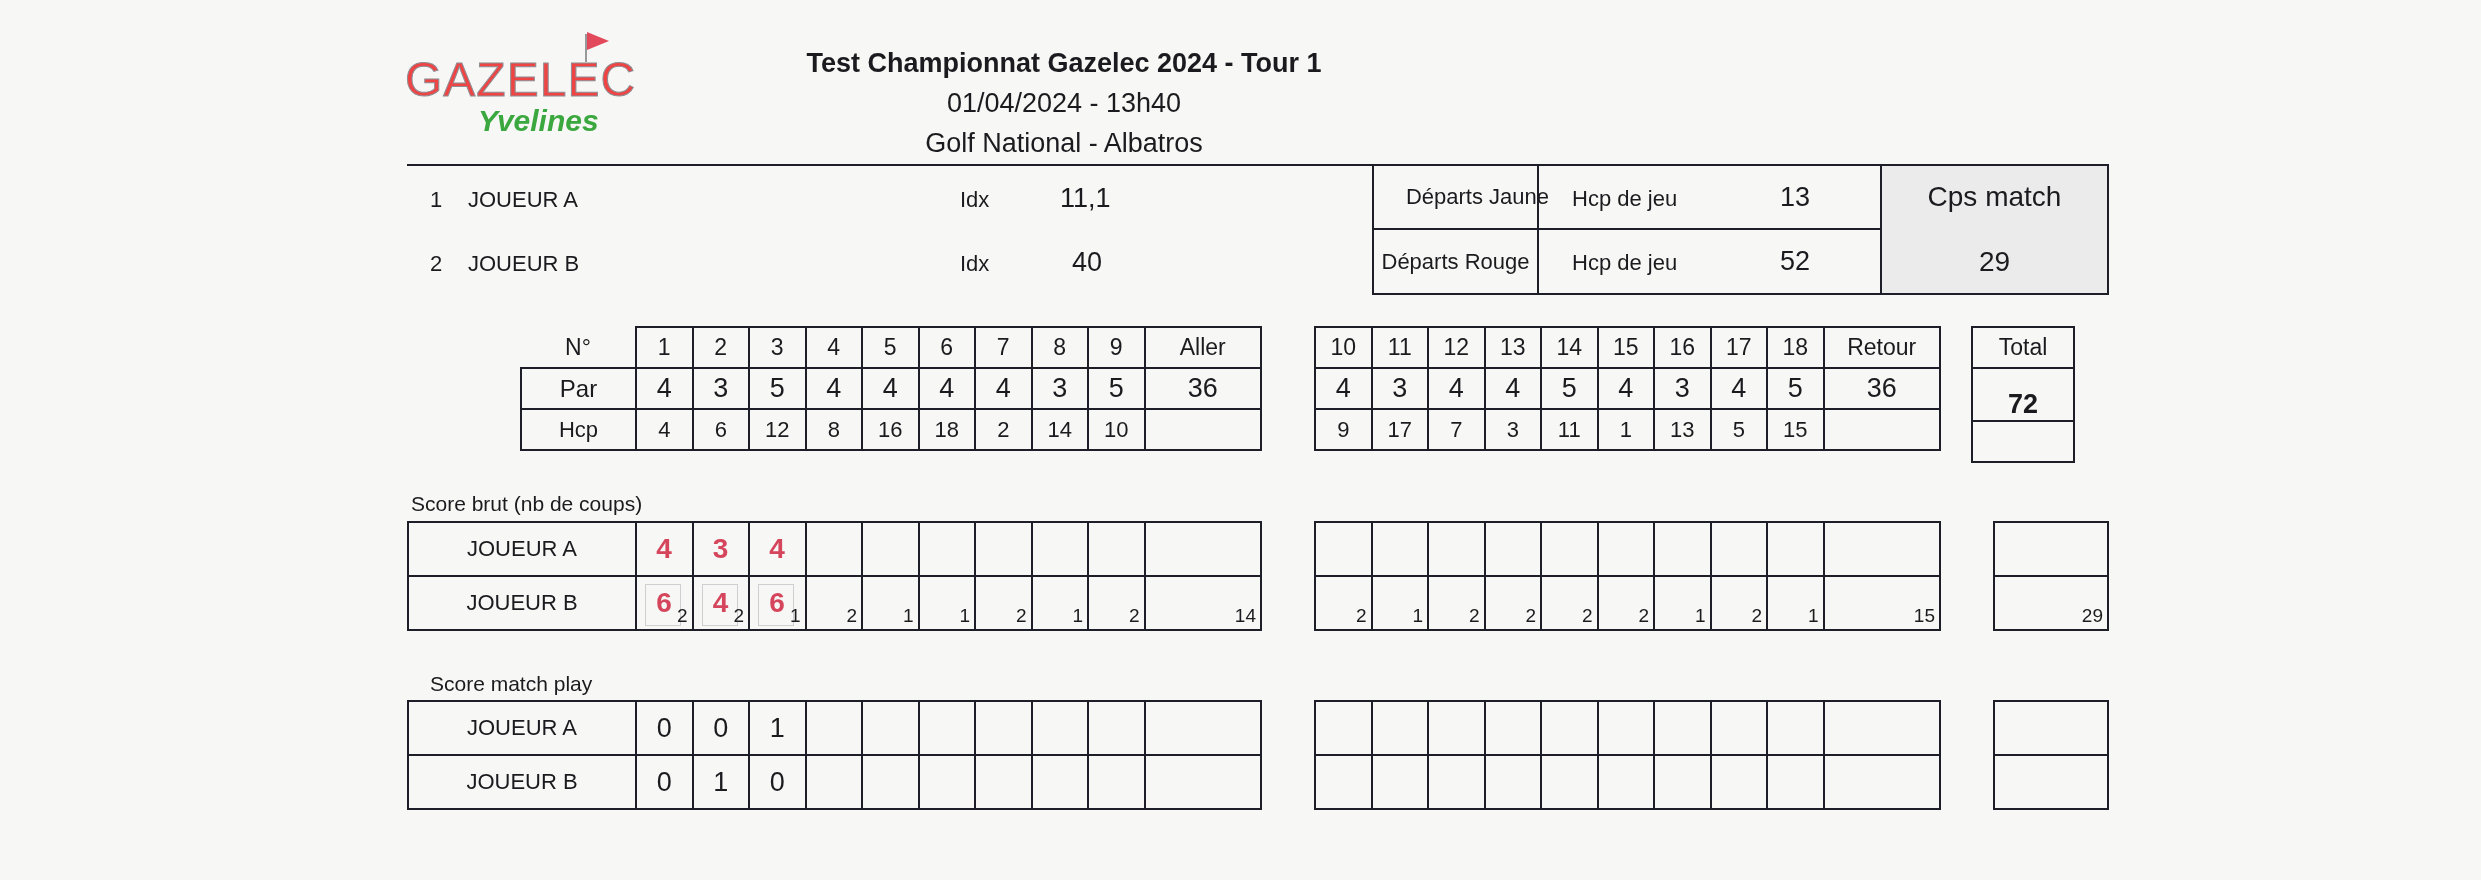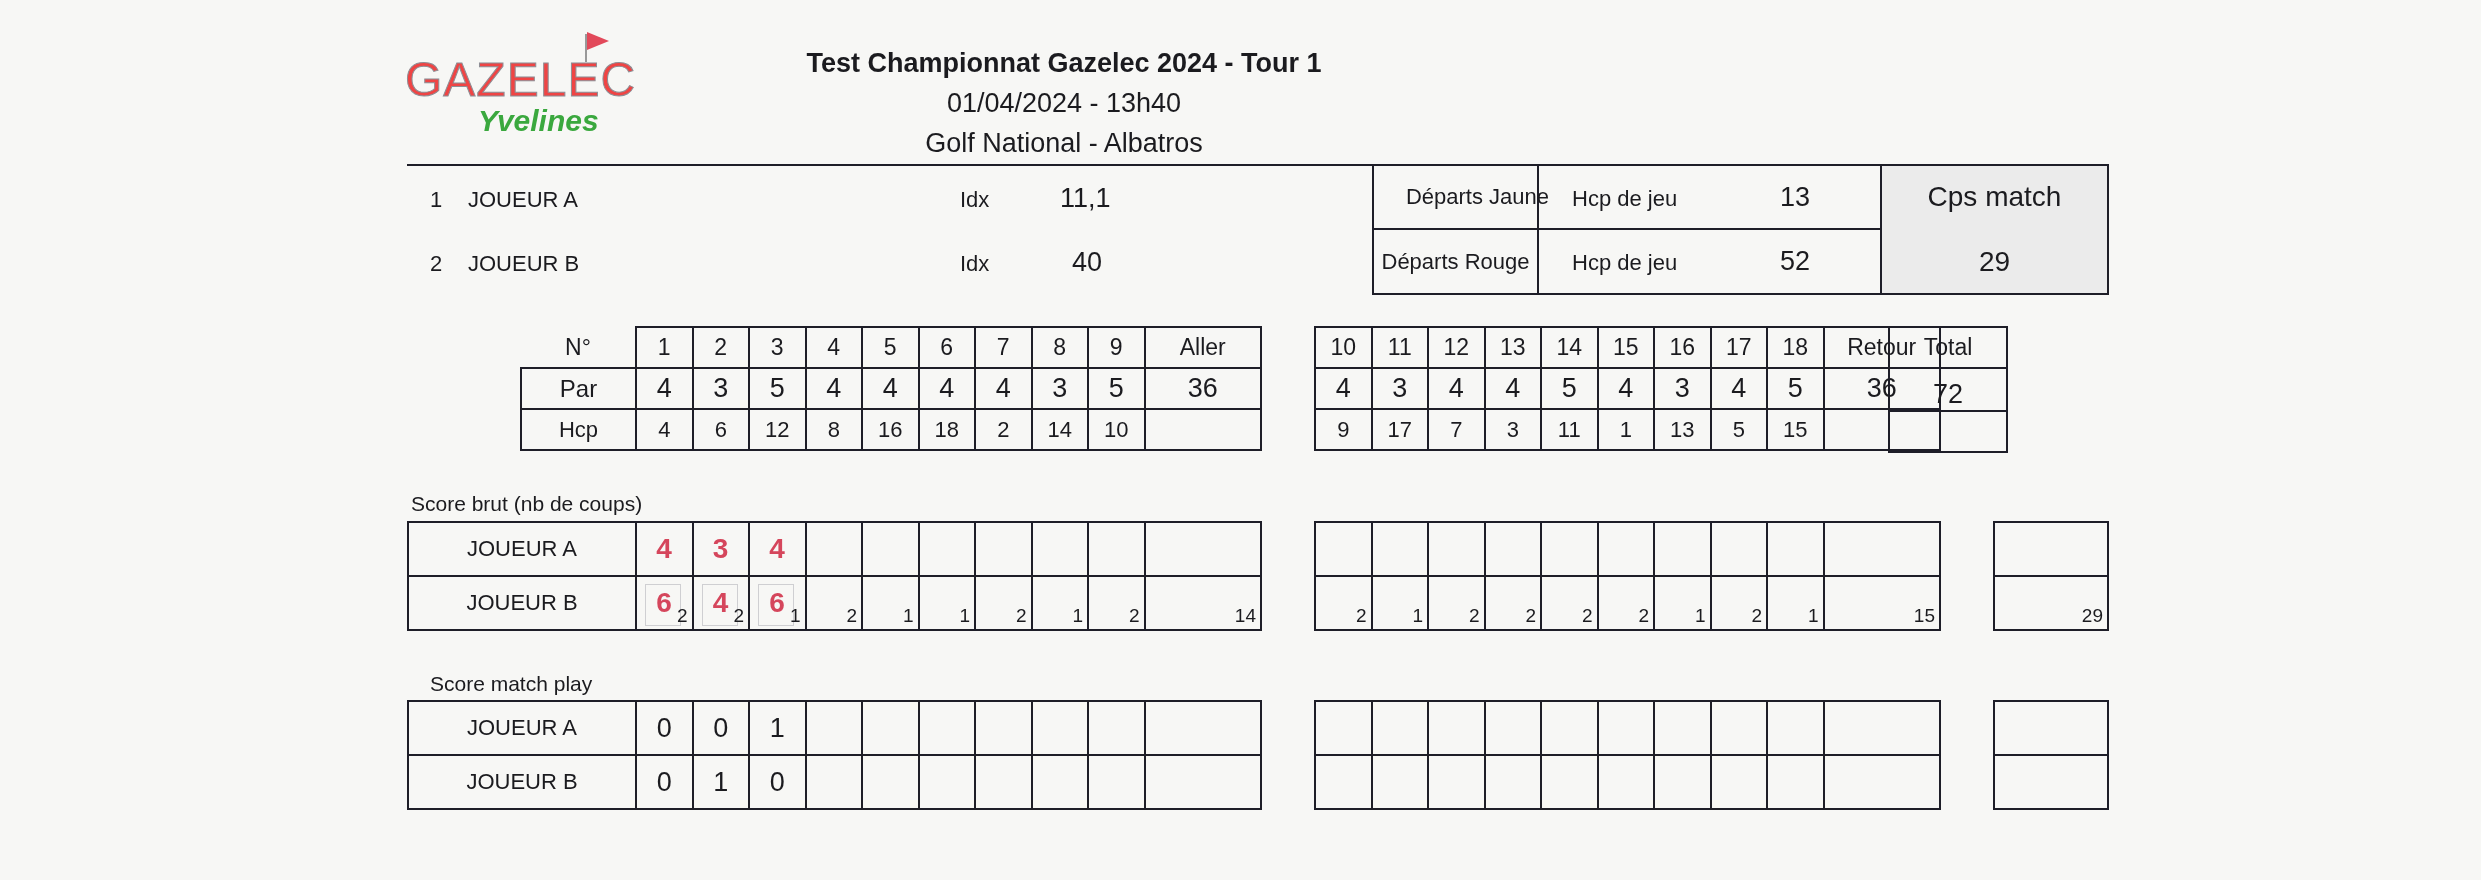--- a/index.html
+++ b/index.html
@@ -169,27 +169,27 @@
     <td>11</td>
     <td>1</td>
     <td>13</td>
     <td>5</td>
     <td>15</td>
     <td></td>
   </tr>
 </tbody>
   </table>
 
-<table class="grid" style="left:1888px;top:326px;width:120px;">
+<table class="grid" style="left:1971px;top:326px;width:104px;">
   <tbody>
       <tr class="hdr" style="height:41px;">
         <td>Total</td>
       </tr>
   <tr class="par" style="height:41px;">
-        <td style="vertical-align:top;padding-top:10px;">72</td>
+        <td style="vertical-align:top;padding-top:20px;font-weight:bold;">72</td>
       </tr>
   <tr class="hcp" style="height:41px;">
         <td></td>
       </tr>
 </tbody>
   </table>
 
 <div class="abs section-label" style="left:411px;top:492px;">Score brut (nb de coups)</div>
 
 <table class="grid score" style="left:407px;top:521px;width:853px;">

